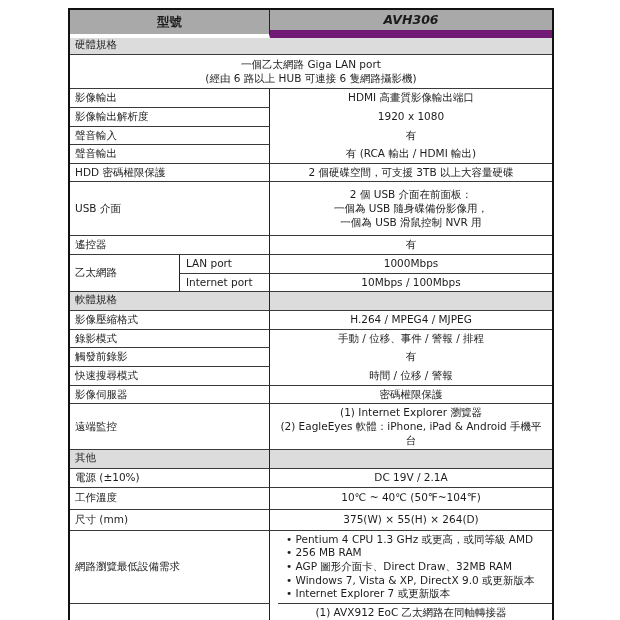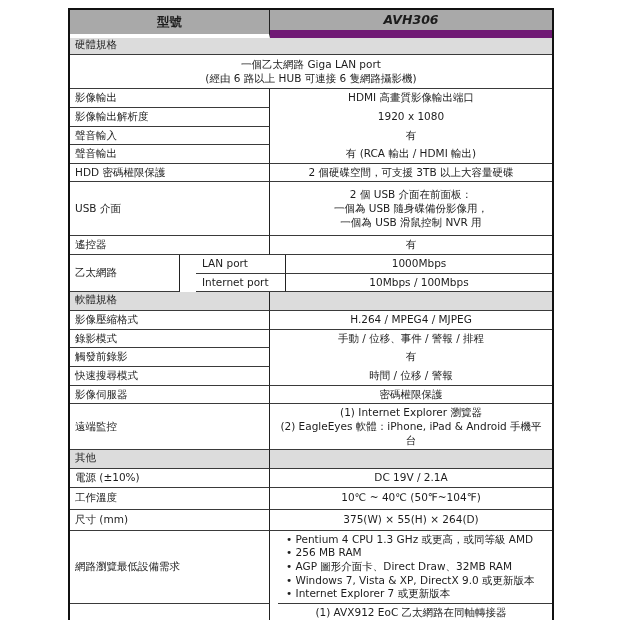--- a/index.html
+++ b/index.html
@@ -33,21 +33,21 @@
   .section-row { background:var(--section-bg,#dcdcdc); }
   .section-row .label, .section-full { border-bottom:1px solid #3a3a3a;font-family:Liberation Mono, monospace; }
   .section-full {
     flex:1; padding:1px 5px; display:flex; align-items:center;
   }
   .section-row .value { border-bottom:1px solid #3a3a3a; }
   
   .eth-label { width:110px; flex:0 0 110px; padding:2px 5px; display:flex; align-items:center;
     border-right:1.5px solid #222; border-bottom:1px solid #3a3a3a; }
   .eth-right { flex:1; display:flex; flex-direction:column; }
-  .eth-sub { display:flex;margin-left:16px; }
+  .eth-sub { display:flex; }
   .eth-sub .sub {
     width:90px; flex:0 0 90px; padding:2px 6px; display:flex; align-items:center;
     border-right:1.5px solid #222; border-bottom:1px solid #3a3a3a;
   }
   .eth-sub .val {
     flex:1; display:flex; align-items:center; justify-content:center; text-align:center;
     border-bottom:1px solid #3a3a3a; padding:2px 6px;
   }
 </style>
 </head>

